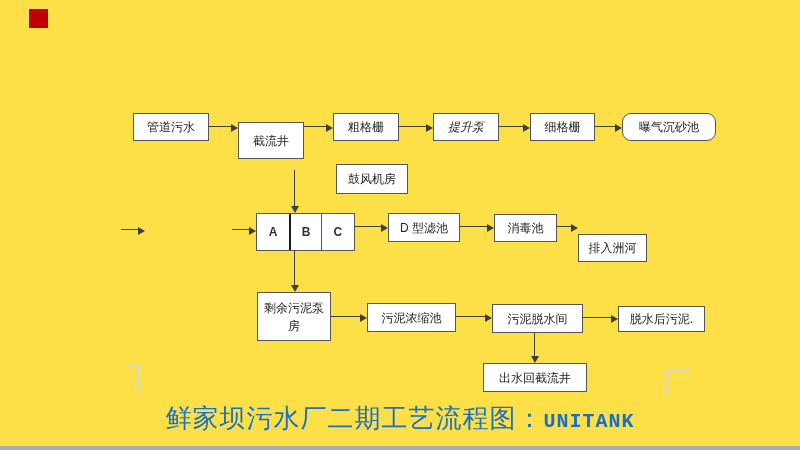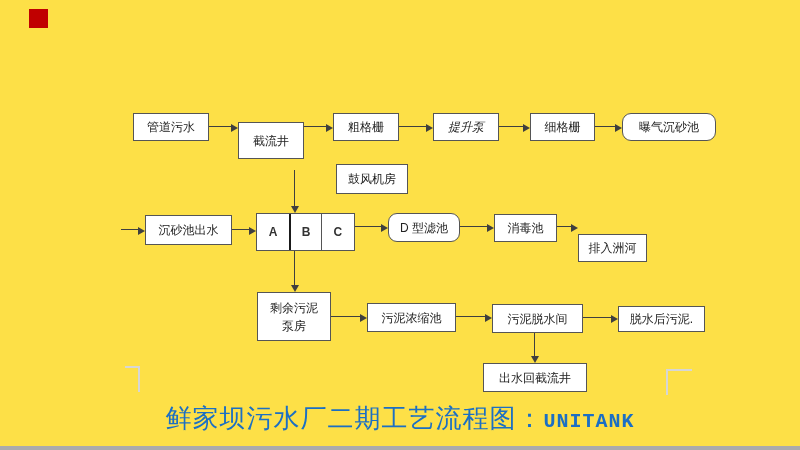--- a/index.html
+++ b/index.html
@@ -3,21 +3,21 @@
 <meta charset="utf-8">
 <style>
   html,body{margin:0;padding:0;background:#ffffff;}
   #screen{position:relative;width:800px;height:450px;background:#fde047;overflow:hidden;
           font-family:"Liberation Sans","DejaVu Sans",sans-serif;}
 
   
   .node{position:absolute;box-sizing:border-box;border:1.3px solid #555555;background:#ffffff;
         display:flex;align-items:center;justify-content:center;text-align:center;
         font-size:12px;color:#222222;white-space:nowrap;line-height:1.5;}
-  .node.wrap{white-space:normal;padding:0 12px;}
+  .node.wrap{white-space:normal;padding:0 6px;}
 
   
   .unitank{position:absolute;box-sizing:border-box;border:1.3px solid #555555;background:#fff;
            display:flex;}
   .unitank .cell{display:flex;align-items:center;justify-content:center;
                  font-size:12px;font-weight:bold;color:#333333;}
   .unitank .cell-a{flex:34 0 0;}
   .unitank .cell-b{flex:31 0 0;border-left:2.5px solid #1a1a1a;}
   .unitank .cell-c{flex:34 0 0;border-left:1.3px solid #555555;}
 
@@ -68,31 +68,30 @@
   <div class="node" style="left:530px;top:113px;width:65px;height:28px;">细格栅</div>
   <div class="harrow" style="left:595px;top:126px;width:20px;"></div>
 
   <div class="node" style="left:622px;top:113px;width:94px;height:28px;border-radius:9px;">曝气沉砂池</div>
 
   <div class="node" style="left:300px;top:164px;width:72px;height:30px;margin-left:36px;">鼓风机房</div>
   <div class="varrow" style="left:294px;top:170px;height:36px;"></div>
 
   <div class="harrow" style="left:121px;top:229px;width:17px;"></div>
 
-  <div class="node" style="left:145px;top:215px;width:87px;height:30px;">沉砂池出水</div>
   <div class="harrow" style="left:232px;top:229px;width:17px;"></div>
 
   <div class="unitank" style="left:256px;top:213px;width:99px;height:38px;">
     <div class="cell cell-a">A</div>
     <div class="cell cell-b">B</div>
     <div class="cell cell-c">C</div>
   </div>
   <div class="harrow" style="left:355px;top:226px;width:26px;"></div>
 
-  <div class="node" style="left:388px;top:213px;width:72px;height:29px;border-radius:9px;">D 型滤池</div>
+  <div class="node" style="left:388px;top:213px;width:72px;height:29px;">D 型滤池</div>
   <div class="harrow" style="left:460px;top:226px;width:27px;"></div>
 
   <div class="node" style="left:494px;top:214px;width:63px;height:28px;">消毒池</div>
   <div class="harrow" style="left:557px;top:226px;width:14px;"></div>
 
   <div class="node" style="left:578px;top:214px;width:69px;height:28px;margin-top:20px;">排入洲河</div>
 
   <div class="varrow" style="left:294px;top:251px;height:34px;"></div>
 
   <div class="node wrap" style="left:257px;top:292px;width:74px;height:49px;">剩余污泥泵房</div>

